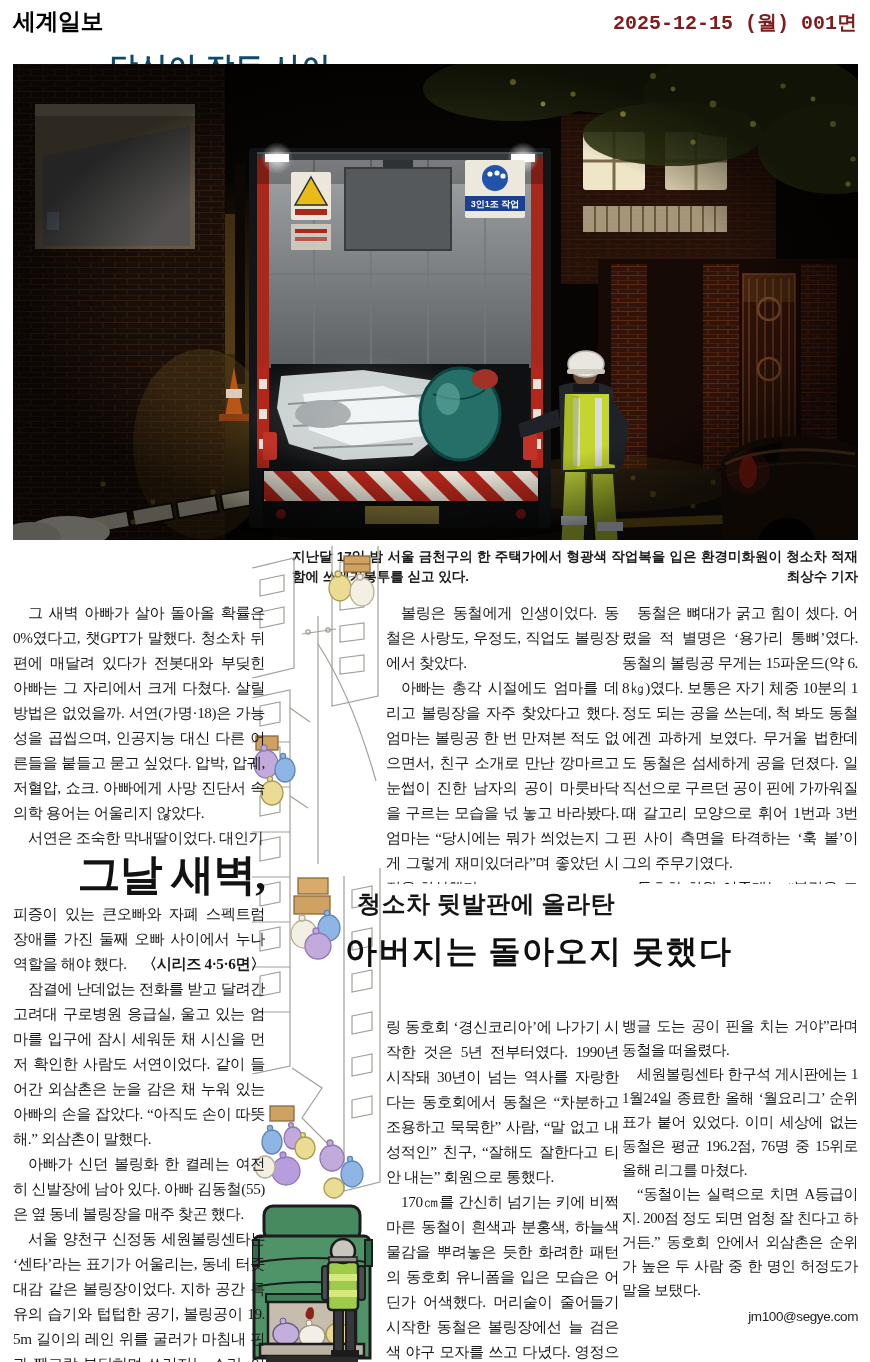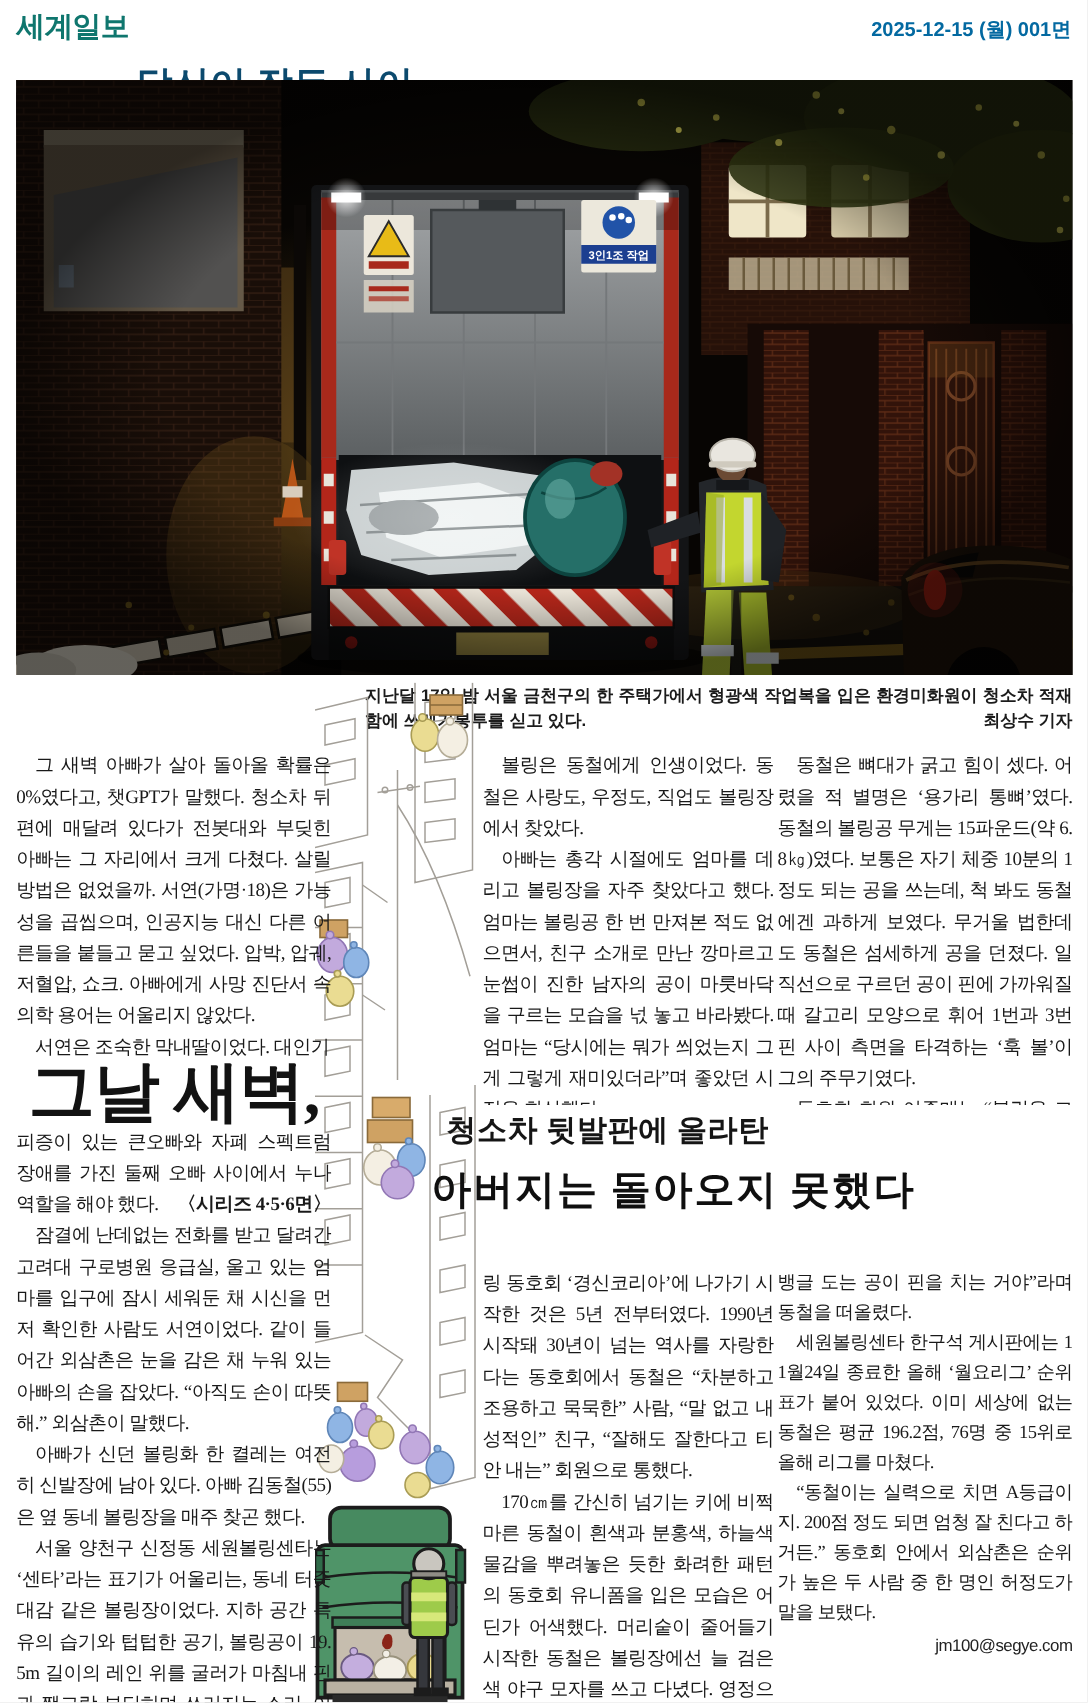--- a/index.html
+++ b/index.html
@@ -1,21 +1,21 @@
 <!DOCTYPE html>
 <html><head>
 <meta charset="utf-8">
 <style>
   html,body{margin:0;padding:0;background:#e8e8e8;}
   .page{position:relative;width:870px;height:1362px;background:#ffffff;overflow:hidden;
         font-family:"Liberation Serif","DejaVu Serif",serif;color:#191919;margin:0 auto;}
   
   .header{position:absolute;top:6px;left:13px;right:13px;display:flex;justify-content:space-between;align-items:baseline;}
-  .masthead{font-size:23px;font-weight:900;letter-spacing:-0.5px;color:#0f766e;}
-  .edition{font-family:Liberation Sans, sans-serif;font-size:16px;font-weight:700;color:#0369a1;}
+  .masthead{font-size:23px;font-weight:900;letter-spacing:-0.5px;color:#000000;}
+  .edition{font-family:Liberation Mono, monospace;font-size:20px;font-weight:700;color:#7f1d1d;}
   
   .kicker-row{position:absolute;top:34px;left:13px;display:flex;align-items:center;}
   .badge{background:#1e2b52;color:#fef9c3;font-family:"Liberation Sans","DejaVu Sans",sans-serif;
          font-size:16px;font-weight:700;padding:3px 9px 4px;letter-spacing:0.5px;margin-top:40px;}
   .series-title{margin-left:12px;font-size:29px;font-weight:900;color:#0c4a6e;letter-spacing:0.5px;}
   
   .photo{position:absolute;top:64px;left:13px;width:845px;height:476px;overflow:hidden;background:#070503;}
   .photo svg{display:block;width:100%;height:100%;}
   
   .caption{position:absolute;top:547px;left:292px;width:566px;
@@ -28,21 +28,21 @@
   
   .col{position:absolute;overflow:hidden;font-size:15.2px;line-height:25px;letter-spacing:-0.4px;
        text-align:justify;word-break:break-all;}
   .col p{margin:0;text-indent:15px;}
   .col p.cont{text-indent:0;}
   #col1{left:13px;top:600px;width:252px;height:762px;}
   #col2{left:386px;top:600px;width:233px;height:284px;}
   #col3{left:622px;top:600px;width:236px;height:284px;}
   #col4{left:386px;top:1014px;width:233px;height:348px;}
   #col5{left:622px;top:1014px;width:236px;height:348px;font-size:14.8px;line-height:24px;}
-  .left-head{font-size:53px;font-weight:900;letter-spacing:-1px;text-align:center;
+  .left-head{font-size:43px;font-weight:900;letter-spacing:-1px;text-align:right;
              margin:12px 0 14px;text-indent:0;white-space:nowrap;color:#121212;}
   .series-note{float:right;font-weight:700;}
   
   .hl-block{position:absolute;left:345px;top:888px;width:517px;overflow:visible;}
   .hl-kicker{font-size:24px;font-weight:900;color:#151515;margin:0 0 10px;padding-left:12px;letter-spacing:0.5px;white-space:nowrap;}
   .hl-main{font-size:32px;font-weight:900;color:#0f0f0f;margin:0;letter-spacing:1.5px;white-space:nowrap;}
   
   .byline{margin-top:8px;font-family:"Liberation Sans","DejaVu Sans",sans-serif;
           font-size:13px;font-weight:700;text-align:right;letter-spacing:-0.5px;color:#111;}
   .email{font-family:"Liberation Sans","DejaVu Sans",sans-serif;font-size:13.5px;text-align:right;color:#222;margin-top:3px;}

